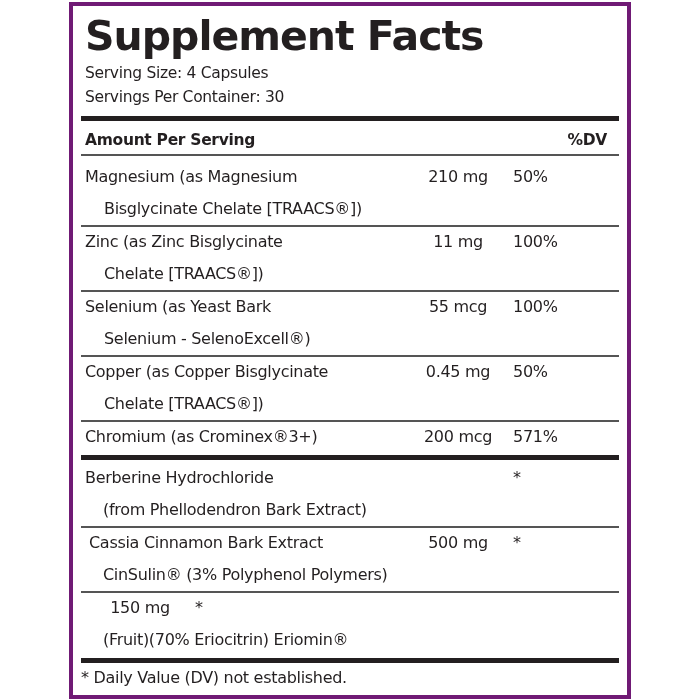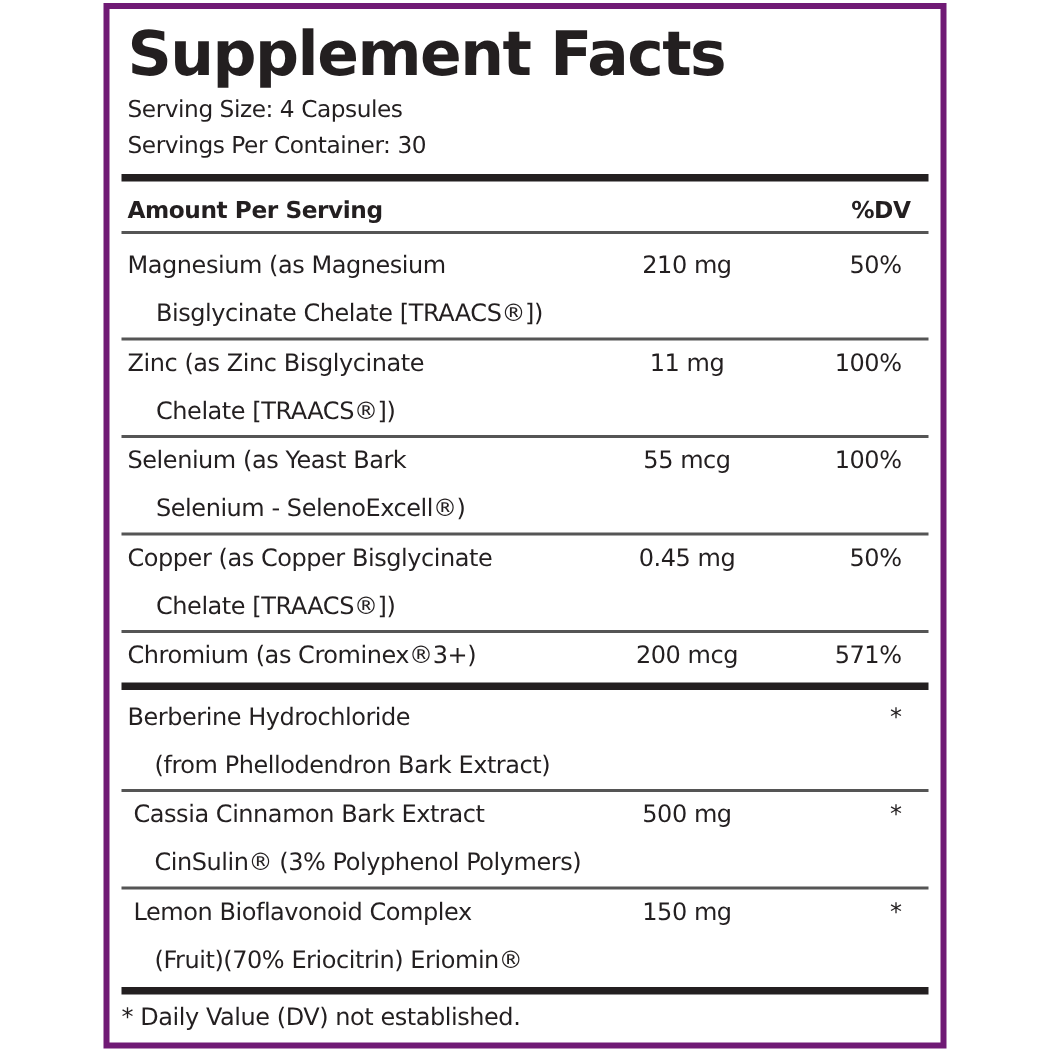--- a/index.html
+++ b/index.html
@@ -12,21 +12,21 @@
   .sub { position:absolute; left:12px; font-size:15.5px; line-height:22px; white-space:nowrap; letter-spacing:-0.3px; }
   .rule { position:absolute; left:8px; right:8px; background:#231f20; }
   .thick { height:5px; }
   .thin { height:2px; background:#555; }
   .hdr { position:absolute; left:12px; right:26px; top:121px; height:26px; font-weight:bold;
          font-size:15.5px; display:flex; justify-content:space-between; align-items:center; letter-spacing:-0.3px; }
   .row { position:absolute; left:12px; right:26px; font-size:16px; letter-spacing:-0.3px; }
   .line { height:32px; line-height:32px; display:flex; white-space:nowrap; }
   .name { flex:1; }
   .amt { width:110px; text-align:center; }
-  .dv  { width:88px; text-align:right; }
+  .dv  { width:88px; }
   .indent { padding-left:19px; }
   .indent2 { padding-left:18px; }
   .foot { position:absolute; left:8px; top:662px; font-size:16px; letter-spacing:-0.3px; white-space:nowrap; }
 </style>
 </head>
 <body>
 
 <div class="panel">
   <div class="title">Supplement Facts</div>
   <div class="sub" style="top:56px">Serving Size: 4 Capsules</div>
@@ -102,21 +102,20 @@
         <span class="name" style="padding-left:4px">Cassia Cinnamon Bark Extract</span>
         <span class="amt">500 mg</span>
         <span class="dv">*</span>
       </div>
     <div class="line indent2">CinSulin® (3% Polyphenol Polymers)</div>
   </div>
   <div class="rule thin" style="top:585px"></div>
 
   <div class="row" style="top:586px">
     <div class="line">
-        <span class="name" style="padding-left:4px">Lemon Bioflavonoid Complex</span>
         <span class="amt">150 mg</span>
         <span class="dv">*</span>
       </div>
     <div class="line indent2">(Fruit)(70% Eriocitrin) Eriomin®</div>
   </div>
   <div class="rule thick" style="top:652px"></div>
 
   <div class="foot">* Daily Value (DV) not established.</div>
 </div>
 

